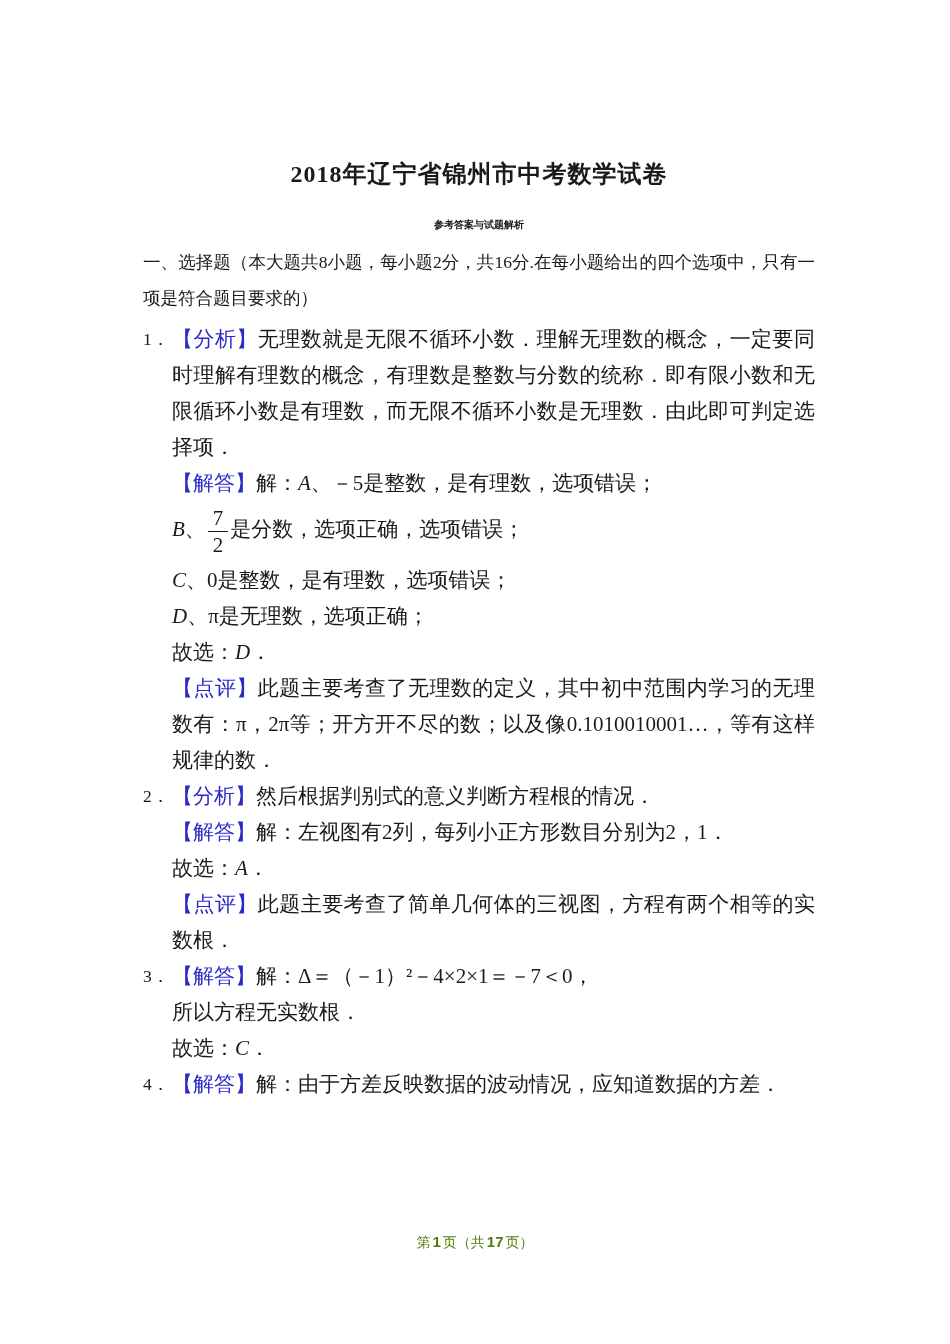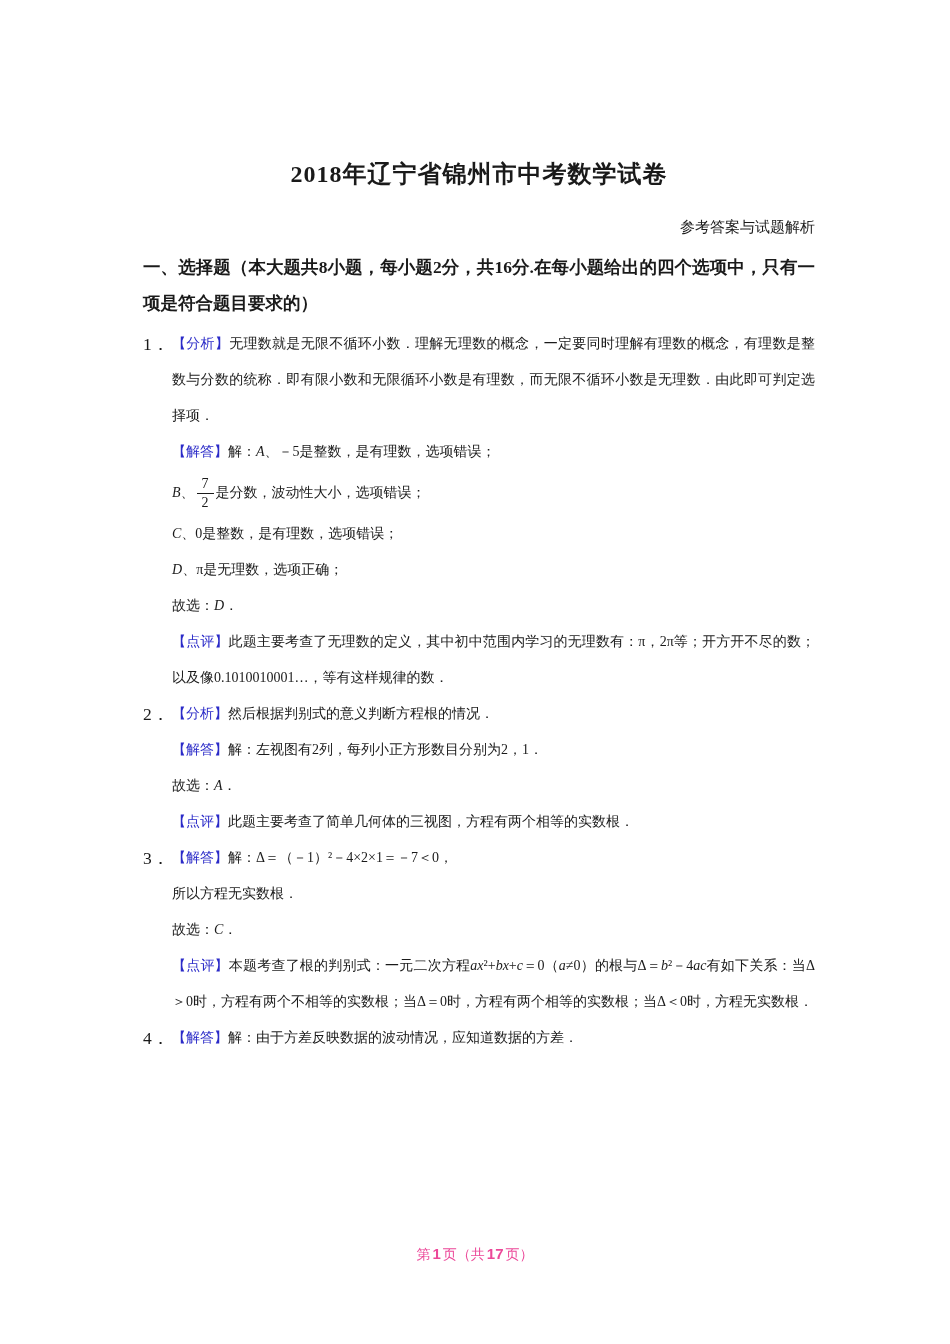--- a/index.html
+++ b/index.html
@@ -29,28 +29,28 @@
   }
   .doc-title {
     margin: 150px 0 0 0;
     text-align: center;
     font-size: 24px;
     font-weight: bold;
     letter-spacing: 1px;
   }
   .doc-subtitle {
     margin: 28px 0 0 0;
-    text-align: right;
-    font-size: 15px;
-    font-weight: normal;
+    text-align: center;
+    font-size: 10px;
+    font-weight: bold;
   }
   .section-heading {
     margin: 12px 0 0 0;
     font-size: 17.5px;
-    font-weight: bold;
+    font-weight: normal;
     line-height: 36px;
     text-align: justify;
   }
   .questions {
     margin-top: 5px;
   }
   .question {
     display: flex;
     align-items: flex-start;
   }
@@ -58,21 +58,21 @@
     flex: none;
     width: 29px;
     font-size: 17.5px;
     line-height: 36px;
   }
   .q-content {
     flex: 1;
     min-width: 0;
   }
   .para {
-    font-size: 14px;
+    font-size: 21px;
     line-height: 36px;
     text-align: justify;
     text-justify: inter-ideograph;
   }
   .para .label {
     color: #2b2bc8;
   }
   .para i {
     font-style: italic;
   }
@@ -94,22 +94,21 @@
   .frac .den {
     padding-top: 1px;
   }
   .footer {
     position: absolute;
     left: 0;
     top: 1233px;
     width: 950px;
     text-align: center;
     font-size: 14px;
-    color: #ec4899;
-    margin-top: 12px;
+    color: #4d7c0f;
   }
   .footer .fnum {
     font-family: "Liberation Sans", "DejaVu Sans", sans-serif;
     font-weight: bold;
     font-size: 15px;
     padding: 0 2px;
   }
 </style>
 </head>
 <body>
@@ -121,21 +120,21 @@
     <p class="section-heading">一、选择题（本大题共8小题，每小题2分，共16分.在每小题给出的四个选项中，只有一项是符合题目要求的）</p>
     <div class="questions" id="questions">
         <div class="question">
           <div class="q-num">1．</div>
           <div class="q-content">
             <div class="para"><span class="label" style="color: rgb(43, 43, 200);">【分析】</span><span class="block-text">无理数就是无限不循环小数．理解无理数的概念，一定要同时理解有理数的概念，有理数是整数与分数的统称．即有限小数和无限循环小数是有理数，而无限不循环小数是无理数．由此即可判定选择项．</span></div>
             <div class="para"><span class="label" style="color: rgb(43, 43, 200);">【解答】</span><span class="block-text">解：<i>A</i>、－5是整数，是有理数，选项错误；</span></div>
             <div class="para frac-line"><span class="block-text"><i>B</i>、</span><span class="frac">
                 <span class="num">7</span>
                 <span class="den">2</span>
-              </span><span class="block-text">是分数，波动性大小，选项错误；</span></div>
+              </span><span class="block-text">是分数，选项正确，选项错误；</span></div>
             <div class="para"><span class="block-text"><i>C</i>、0是整数，是有理数，选项错误；</span></div>
             <div class="para"><span class="block-text"><i>D</i>、π是无理数，选项正确；</span></div>
             <div class="para"><span class="block-text">故选：<i>D</i>．</span></div>
             <div class="para"><span class="label" style="color: rgb(43, 43, 200);">【点评】</span><span class="block-text">此题主要考查了无理数的定义，其中初中范围内学习的无理数有：π，2π等；开方开不尽的数；以及像0.1010010001…，等有这样规律的数．</span></div>
           </div>
         </div>
         <div class="question">
           <div class="q-num">2．</div>
           <div class="q-content">
             <div class="para"><span class="label" style="color: rgb(43, 43, 200);">【分析】</span><span class="block-text">然后根据判别式的意义判断方程根的情况．</span></div>
@@ -143,21 +142,20 @@
             <div class="para"><span class="block-text">故选：<i>A</i>．</span></div>
             <div class="para"><span class="label" style="color: rgb(43, 43, 200);">【点评】</span><span class="block-text">此题主要考查了简单几何体的三视图，方程有两个相等的实数根．</span></div>
           </div>
         </div>
         <div class="question">
           <div class="q-num">3．</div>
           <div class="q-content">
             <div class="para"><span class="label" style="color: rgb(43, 43, 200);">【解答】</span><span class="block-text">解：Δ＝（－1）²－4×2×1＝－7＜0，</span></div>
             <div class="para"><span class="block-text">所以方程无实数根．</span></div>
             <div class="para"><span class="block-text">故选：<i>C</i>．</span></div>
-            <div class="para"><span class="label" style="color: rgb(43, 43, 200);">【点评】</span><span class="block-text">本题考查了根的判别式：一元二次方程<i>ax</i>²+<i>bx</i>+<i>c</i>＝0（<i>a</i>≠0）的根与Δ＝<i>b</i>²－4<i>ac</i>有如下关系：当Δ＞0时，方程有两个不相等的实数根；当Δ＝0时，方程有两个相等的实数根；当Δ＜0时，方程无实数根．</span></div>
           </div>
         </div>
         <div class="question">
           <div class="q-num">4．</div>
           <div class="q-content">
             <div class="para"><span class="label" style="color: rgb(43, 43, 200);">【解答】</span><span class="block-text">解：由于方差反映数据的波动情况，应知道数据的方差．</span></div>
           </div>
         </div>
       </div>
   </div>

